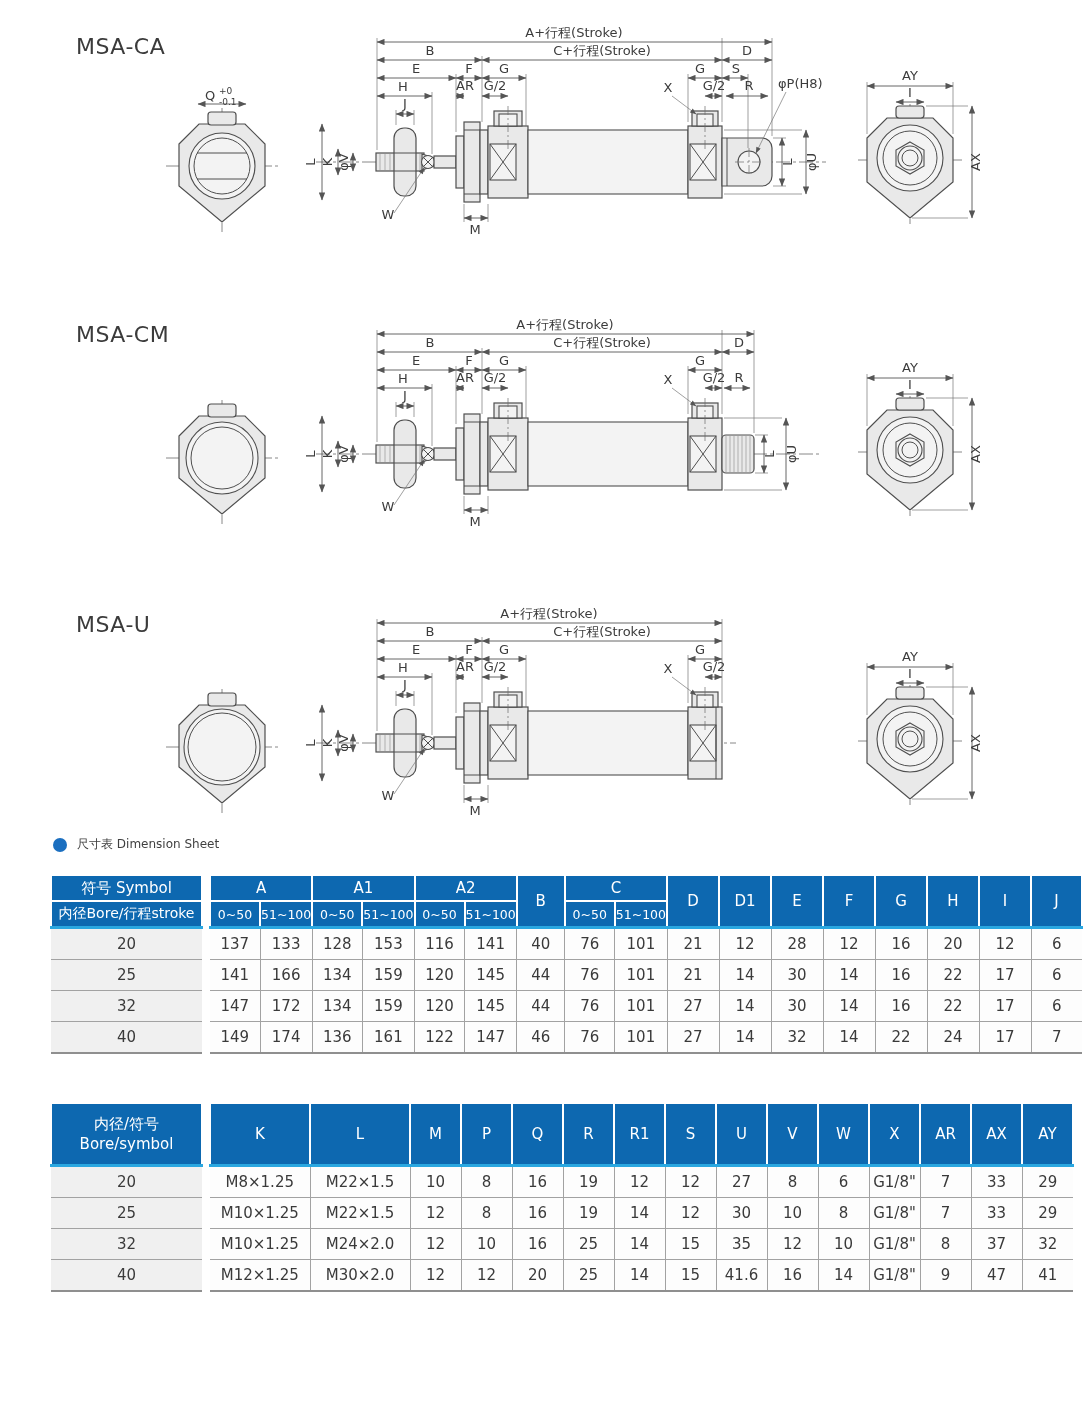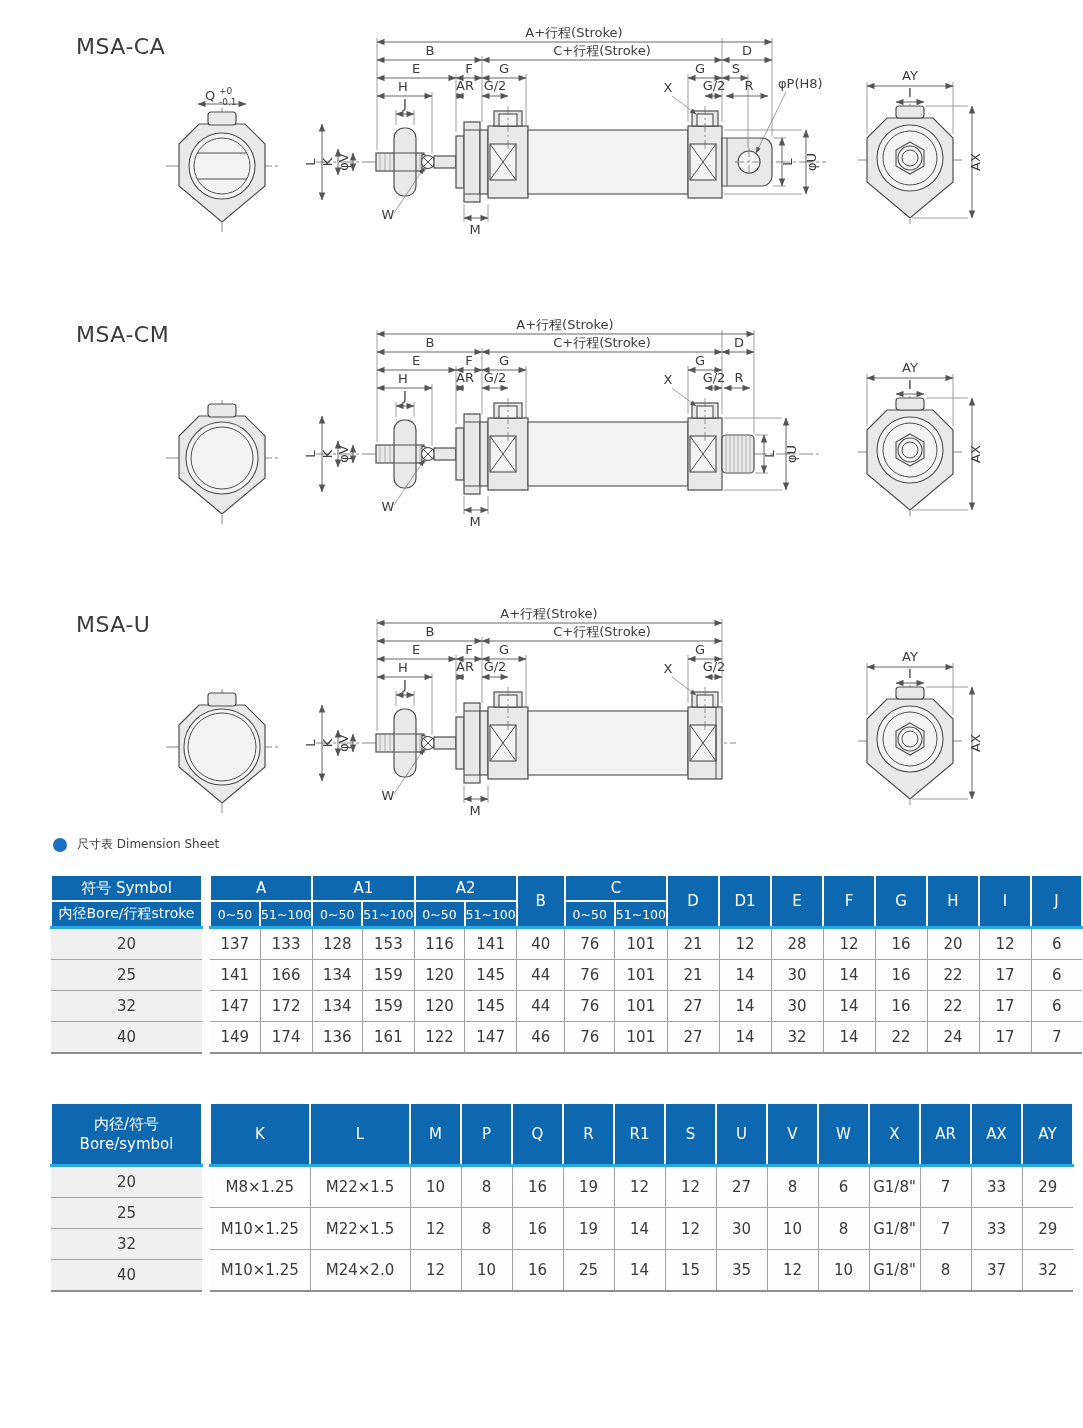--- a/index.html
+++ b/index.html
@@ -532,18 +532,35 @@
             <td>14</td>
             <td>15</td>
             <td>35</td>
             <td>12</td>
             <td>10</td>
             <td>G1/8"</td>
             <td>8</td>
             <td>37</td>
             <td>32</td>
           </tr>
+          <tr>
+            <td>M12×1.25</td>
+            <td>M30×2.0</td>
+            <td>12</td>
+            <td>12</td>
+            <td>20</td>
+            <td>25</td>
+            <td>14</td>
+            <td>15</td>
+            <td>41.6</td>
+            <td>16</td>
+            <td>14</td>
+            <td>G1/8"</td>
+            <td>9</td>
+            <td>47</td>
+            <td>41</td>
+          </tr>
         </tbody>
   </table>
 </div>
 
 
 </div>
 
 </body></html>

